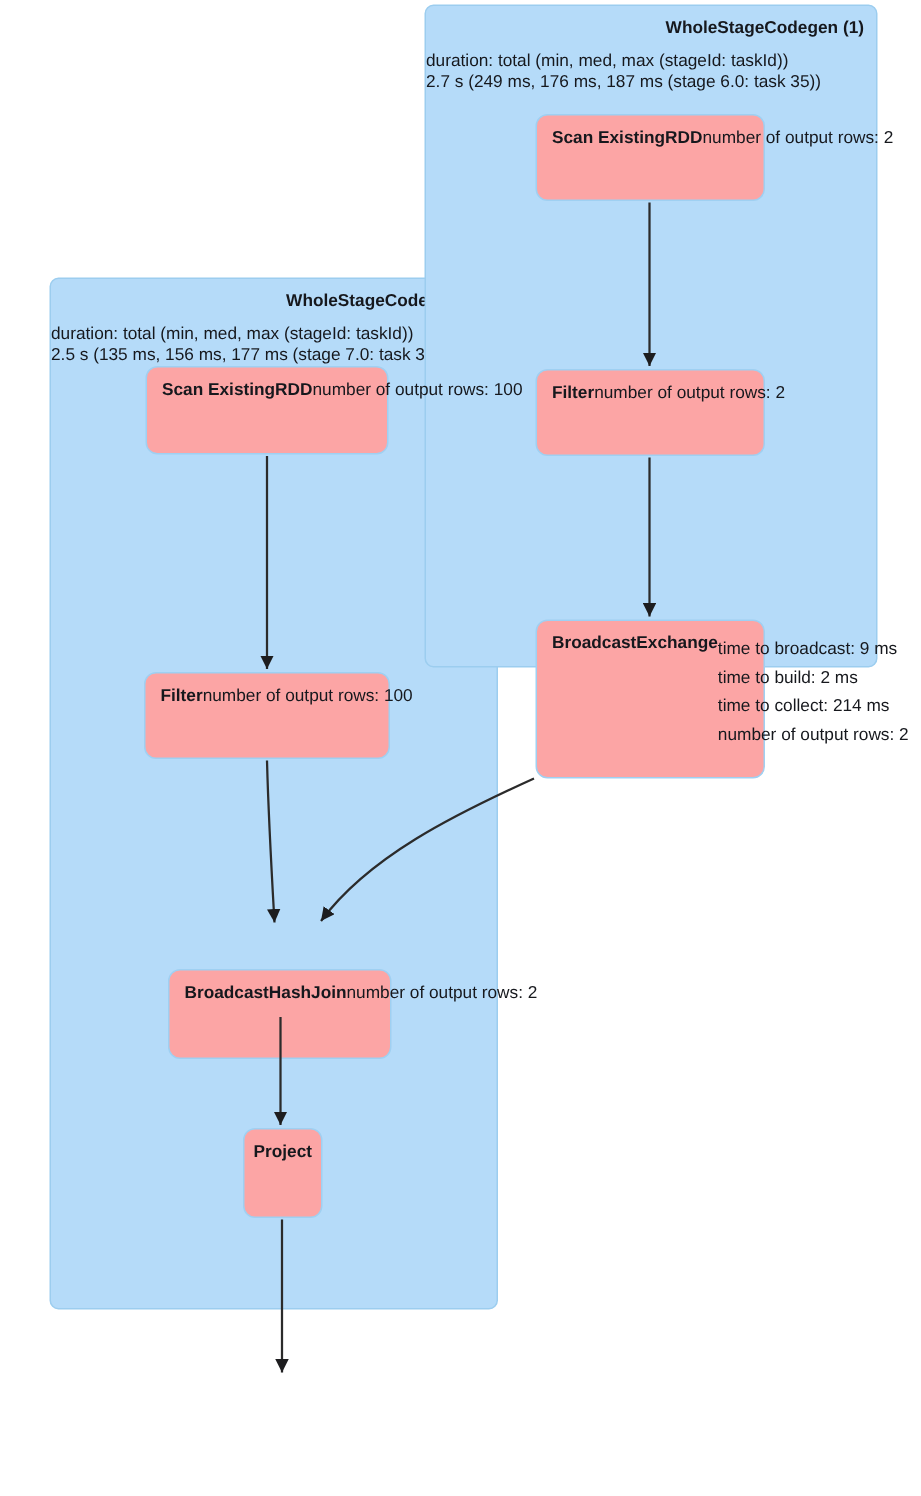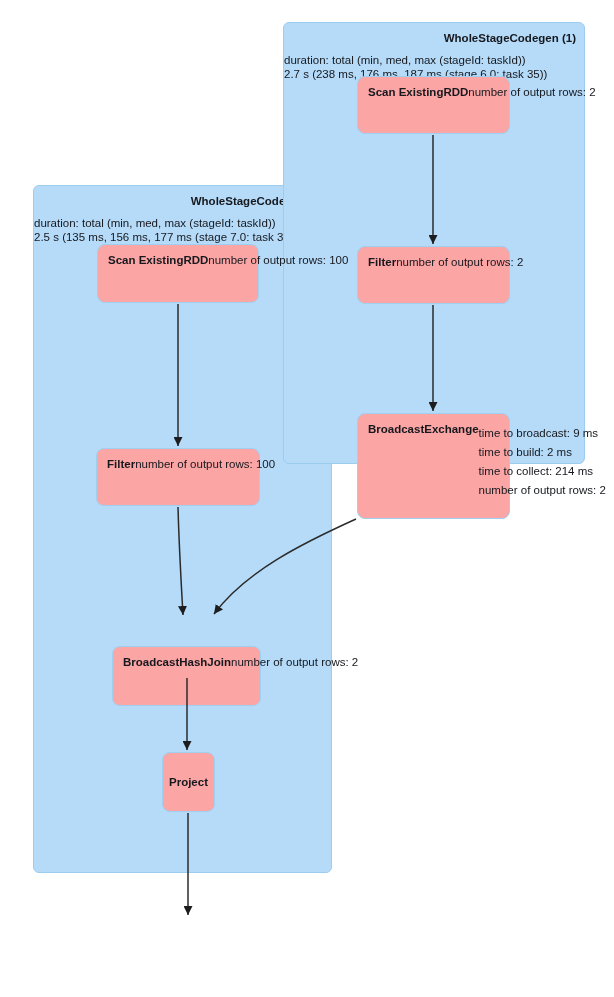--- a/index.html
+++ b/index.html
@@ -12,21 +12,21 @@
     overflow:hidden;
   }
   .cluster{
     position:absolute;
     background:#b5dbf9;
     border:1px solid #9ccdef;
     border-radius:6px;
     box-sizing:border-box;
   }
   .cluster-left{ left:33px; top:185px; width:299px; height:688px; z-index:1; overflow:hidden; }
-  .cluster-right{ left:283px; top:22px; width:302px; height:442px; z-index:3; }
+  .cluster-right{ left:283px; top:3px; width:302px; height:442px; z-index:3; }
   .cluster-title{
     font-size:11.5px; font-weight:bold; text-align:right;
     padding:9px 8px 0 0; white-space:nowrap;
   }
   .cluster-duration{
     margin-top:9px; font-size:11.5px; line-height:14px;
     text-align:left; padding-right:6px; white-space:nowrap;
   }
   .node{
     position:absolute; z-index:4;
@@ -34,21 +34,21 @@
     border:1px solid #9fd0f2;
     border-radius:8px;
     box-sizing:border-box;
     font-size:11.5px;
     padding:8px 10px 7px 10px;
     display:flex; flex-direction:row; justify-content:space-between;
   }
   .node-title{ font-weight:bold; line-height:15px; white-space:nowrap; }
   .node-metric{ line-height:15px; white-space:nowrap; }
   .node-metrics div{ line-height:19px; white-space:nowrap; }
-  .node-center{ justify-content:center; align-items:center; text-align:center; }
+  .node-center{ justify-content:center; align-items:flex-start; text-align:center; }
   .n-scan1   { left:357px; top:76px;  width:153px; height:58px; }
   .n-filter1 { left:357px; top:246px; width:153px; height:58px; }
   .n-bexch   { left:357px; top:413px; width:153px; height:106px; justify-content:flex-start; }
   .n-bexch .node-metrics{ margin-top:2px; }
   .n-scan2   { left:97px;  top:244px; width:162px; height:59px; }
   .n-filter2 { left:96px;  top:448px; width:164px; height:58px; }
   .n-bhj     { left:112px; top:646px; width:149px; height:60px; }
   .n-project { left:162px; top:752px; width:53px;  height:60px; }
   .n-asp     { left:126px; top:917px; width:126px; height:57px; }
   .edges{
@@ -66,21 +66,21 @@
     <div class="cluster-duration">
       <div>duration: total (min, med, max (stageId: taskId))</div>
       <div>2.5 s (135 ms, 156 ms, 177 ms (stage 7.0: task 36))</div>
     </div>
   </div>
 
   <div class="cluster cluster-right">
     <div class="cluster-title">WholeStageCodegen (1)</div>
     <div class="cluster-duration">
       <div>duration: total (min, med, max (stageId: taskId))</div>
-      <div>2.7 s (238 ms, 176 ms, 187 ms (stage 6.0: task 35))</div>
+      <div>2.7 s (249 ms, 176 ms, 187 ms (stage 6.0: task 35))</div>
     </div>
   </div>
 
   <div class="node n-scan1">
     <div class="node-title">Scan ExistingRDD</div>
     <div class="node-metric">number of output rows: 2</div>
   </div>
 
   <div class="node n-filter1">
     <div class="node-title">Filter</div>

